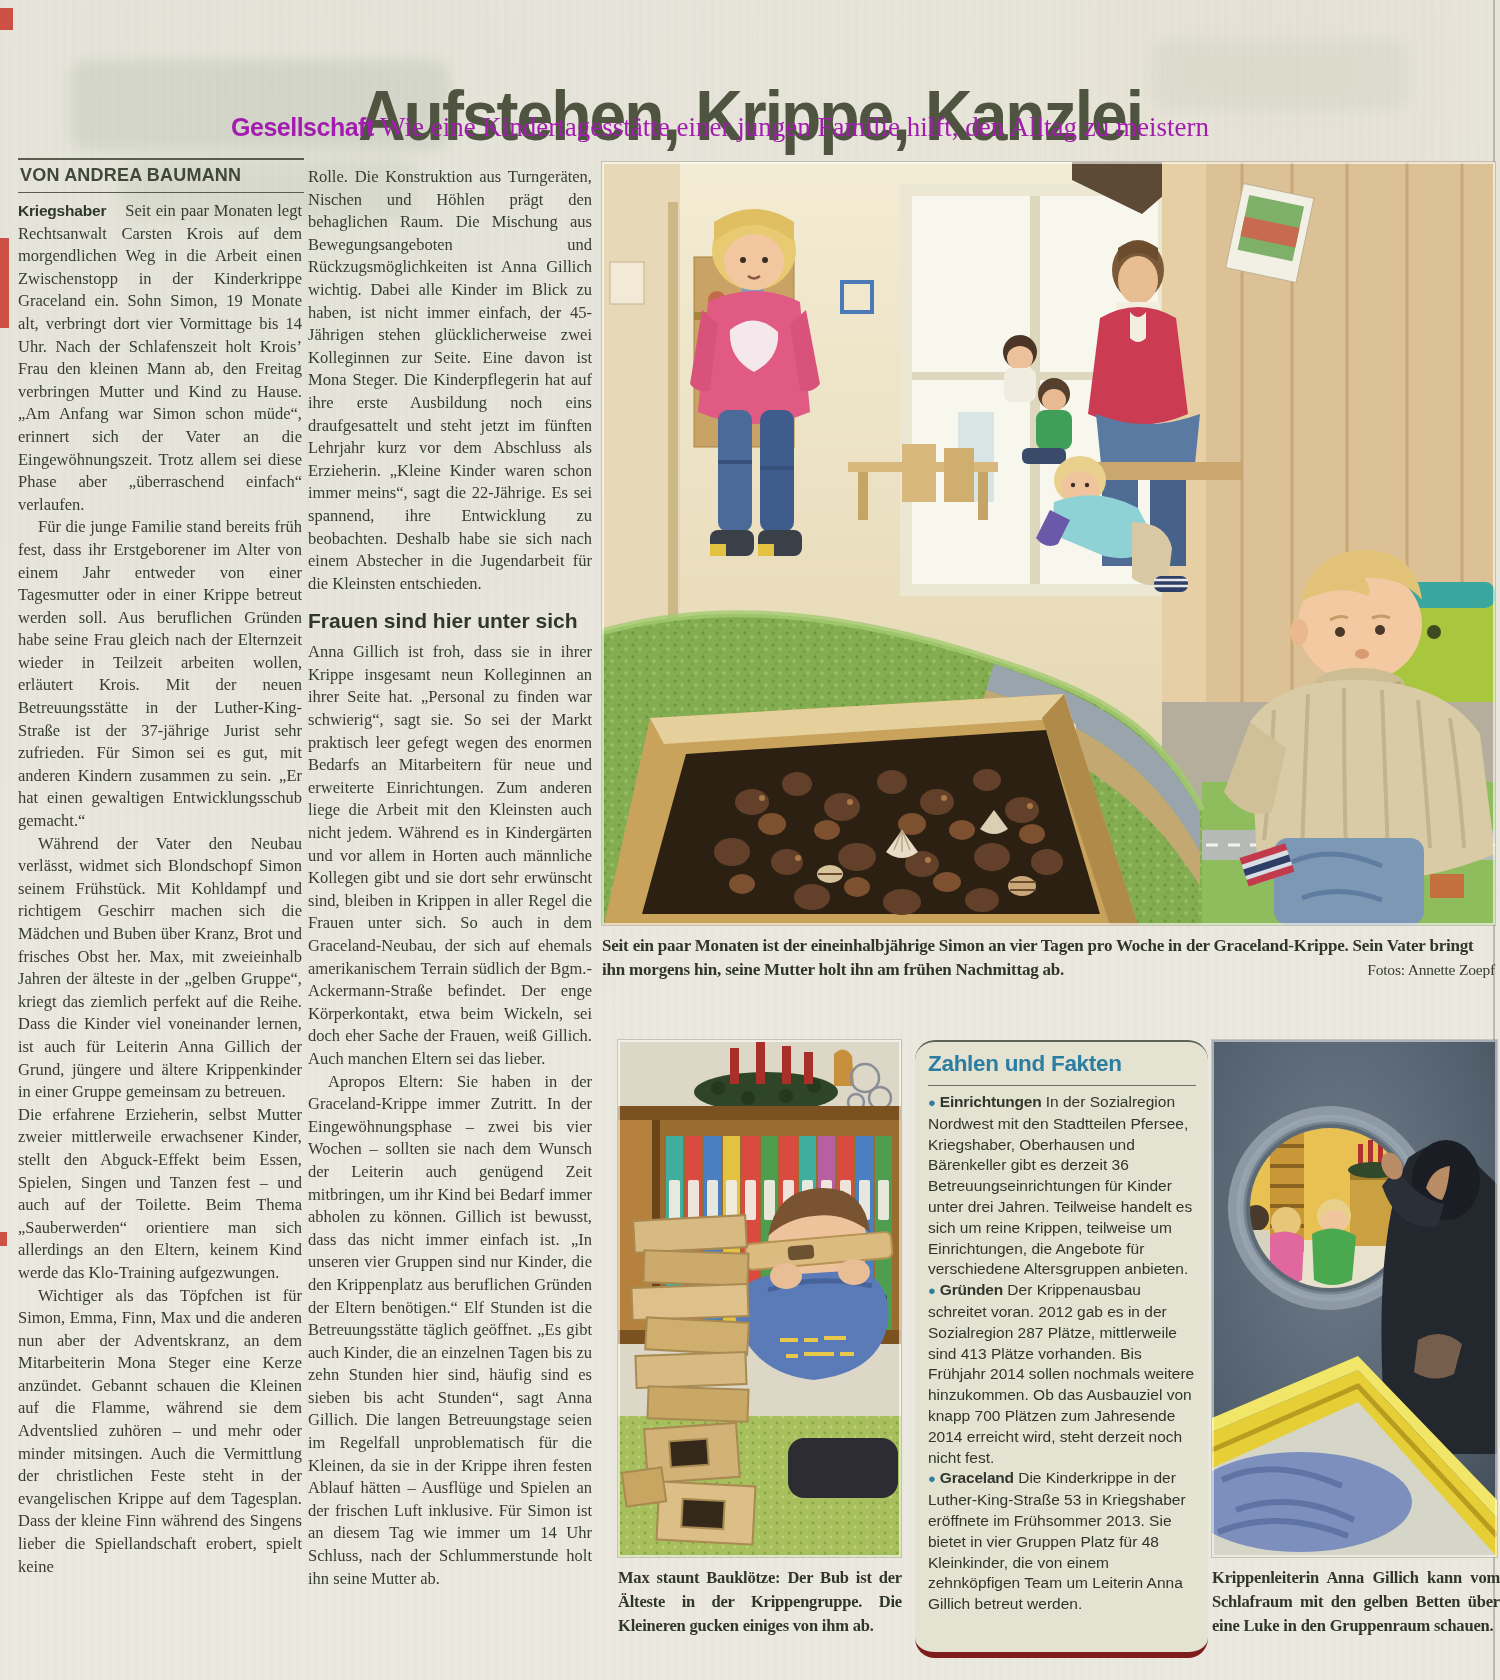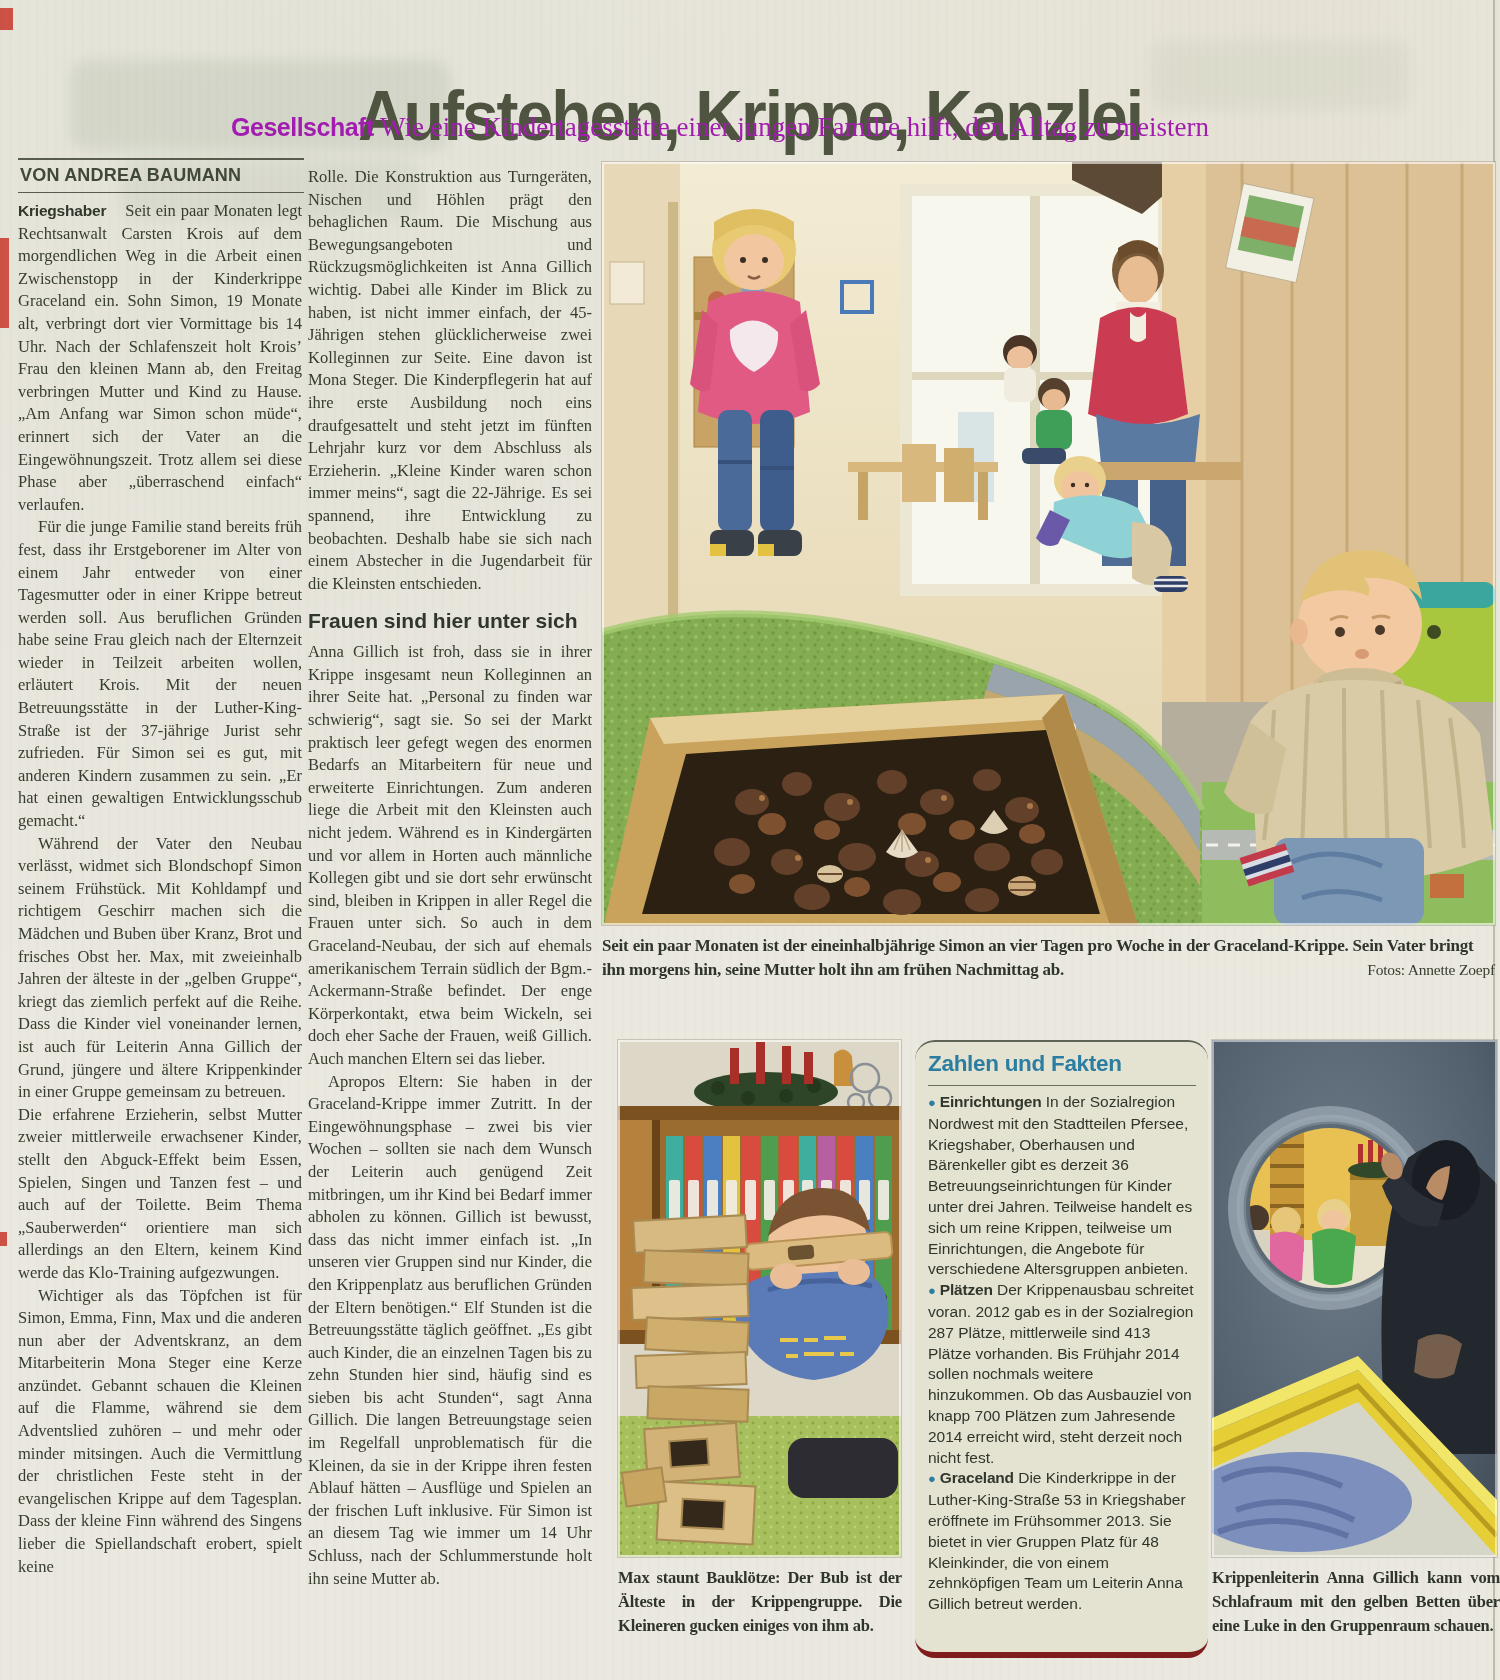--- a/index.html
+++ b/index.html
@@ -421,21 +421,21 @@
     <rect x="6" y="430" width="40" height="34" fill="#c8a560" transform="rotate(-8 26 447)"></rect>
   </g>
   <rect width="283" height="517" fill="none" stroke="#ffffff" stroke-width="4" opacity=".6"></rect>
 </svg>
 </div>
 <div id="cap-blocks" class="caption">Max staunt Bauklötze: Der Bub ist der Älteste in der Krippengruppe. Die Kleineren gucken einiges von ihm ab.</div>
 
 <div class="facts">
   <h3>Zahlen und Fakten</h3>
   <p><span class="bullet">●</span><b>Einrichtungen</b> <span>In der Sozialregion Nordwest mit den Stadtteilen Pfersee, Kriegshaber, Oberhausen und Bärenkeller gibt es derzeit 36 Betreuungseinrichtungen für Kinder unter drei Jahren. Teilweise handelt es sich um reine Krippen, teilweise um Einrichtungen, die Angebote für verschiedene Altersgruppen anbieten.</span></p>
-  <p><span class="bullet">●</span><b>Plätzen</b> <span>Der Krippenausbau schreitet voran. 2012 gab es in der Sozialregion 287 Plätze, mittlerweile sind 413 Plätze vorhanden. Bis Frühjahr 2014 sollen nochmals weitere hinzukommen. Ob das Ausbauziel von knapp 700 Plätzen zum Jahresende 2014 erreicht wird, steht derzeit noch nicht fest.</span></p>
+  <p><span class="bullet">●</span><b>Gründen</b> <span>Der Krippenausbau schreitet voran. 2012 gab es in der Sozialregion 287 Plätze, mittlerweile sind 413 Plätze vorhanden. Bis Frühjahr 2014 sollen nochmals weitere hinzukommen. Ob das Ausbauziel von knapp 700 Plätzen zum Jahresende 2014 erreicht wird, steht derzeit noch nicht fest.</span></p>
   <p><span class="bullet">●</span><b>Graceland</b> <span>Die Kinderkrippe in der Luther-King-Straße 53 in Kriegshaber eröffnete im Frühsommer 2013. Sie bietet in vier Gruppen Platz für 48 Kleinkinder, die von einem zehnköpfigen Team um Leiterin Anna Gillich betreut werden.</span></p>
 </div>
 
 <div class="photo" id="photo-sleep">
 <svg viewBox="0 0 285 517" preserveAspectRatio="none">
   <defs>
     <radialGradient id="darkwall" cx="45%" cy="35%" r="90%">
       <stop offset="0" stop-color="#6e7c8a"></stop>
           <stop offset=".6" stop-color="#53616e"></stop>
           <stop offset="1" stop-color="#39434e"></stop>

